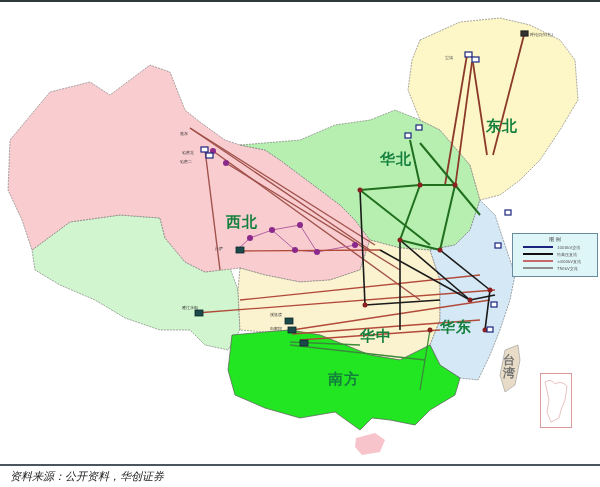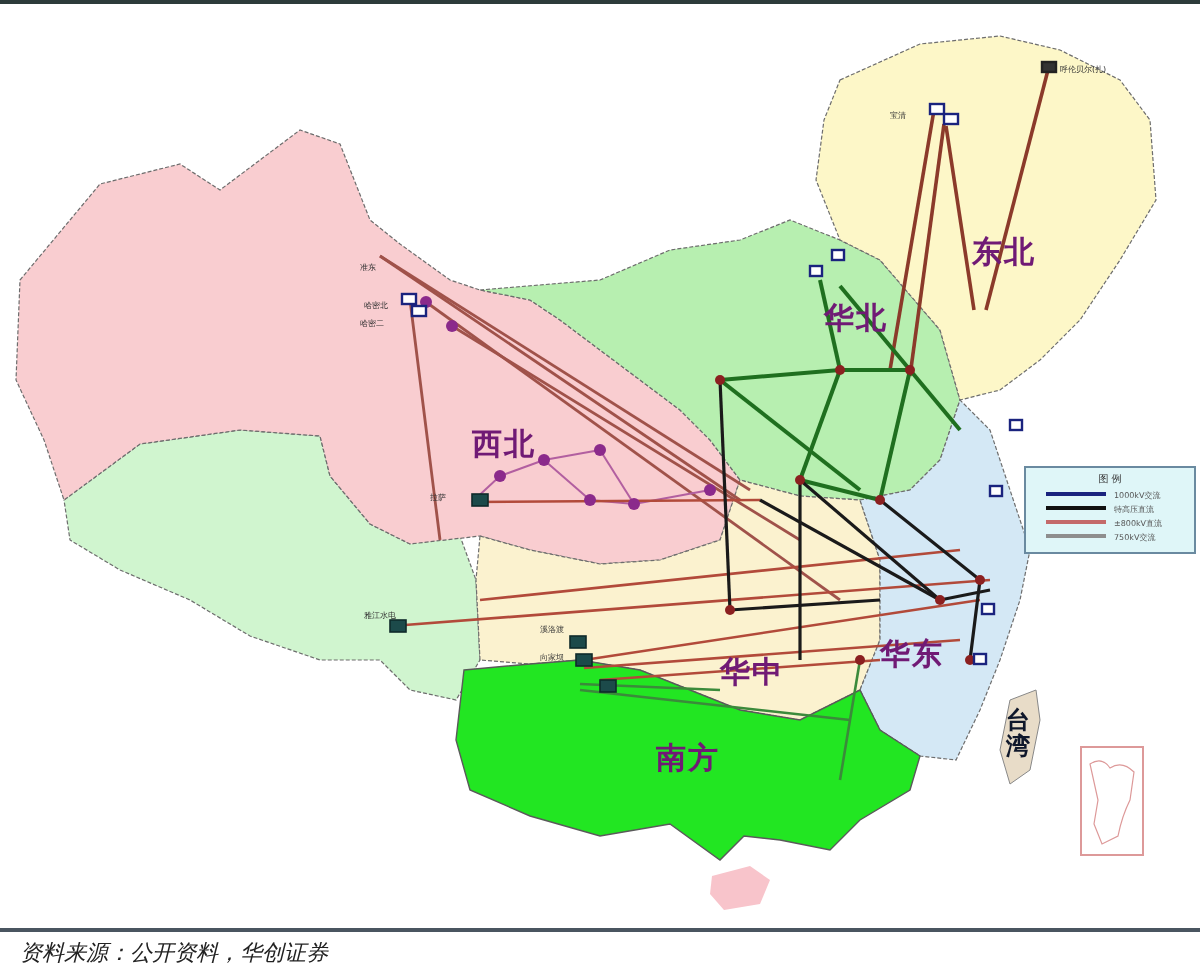--- a/index.html
+++ b/index.html
@@ -1,27 +1,27 @@
 <!DOCTYPE html>
 <html><head>
   <meta charset="utf-8">
   <style>
     html, body { margin:0; padding:0; background:#ffffff; }
     body { width:600px; height:487px; position:relative; overflow:hidden; font-family:"DejaVu Sans", sans-serif; }
     .topbar { position:absolute; left:0; top:0; width:600px; height:2px; background:#2d3b3a; }
     svg.map { position:absolute; left:0; top:0; }
-    .region-label { position:absolute; font-family:Liberation Mono, monospace; font-weight:bold; color:#701a75; font-size:15px; letter-spacing:1px;text-align:right; }
+    .region-label { position:absolute; font-family:Liberation Mono, monospace; font-weight:bold; color:#15803d; font-size:15px; letter-spacing:1px;text-align:right; }
     .legend { position:absolute; left:512px; top:233px; width:86px; height:44px; background:#dff6f8; border:1px solid #6a8aa0; box-sizing:border-box; }
     .legend-title { position:absolute; left:0; top:2px; width:100%; text-align:center; font-size:5px; color:#333; }
     .legend-row { position:absolute; left:10px; height:6px; display:flex; align-items:center; }
     .legend-swatch { width:30px; height:2px; margin-right:4px; }
     .legend-text { font-size:4px; color:#555; white-space:nowrap; }
     .source-line { position:absolute; left:0; top:464px; width:600px; height:2px; background:#4a5560; }
     .source { position:absolute; left:10px; top:469px; font-size:11px; font-style:italic; color:#222; font-family:Liberation Sans, sans-serif; }
-    .taiwan-label { position:absolute; left:503px; top:354px; width:14px; font-size:12px; color:#0f172a; line-height:13px; font-family:"DejaVu Serif", serif; font-weight:bold; }
+    .taiwan-label { position:absolute; left:503px; top:354px; width:14px; font-size:12px; color:#737373; line-height:13px; font-family:"DejaVu Serif", serif; font-weight:bold; }
     .inset { position:absolute; left:540px; top:373px; width:32px; height:55px; border:1px solid #d99; box-sizing:border-box; }
   </style>
 </head>
 <body>
 
 <div class="topbar"></div>
 
 <svg class="map" width="600" height="462" viewBox="0 0 600 462">
 
   <path d="M32,250 L70,222 L120,215 L160,218 L165,238 L185,262 L205,272 L230,268 L238,290 L240,330 L228,350 L205,345 L190,330 L160,330 L125,318 L95,300 L60,285 L35,270 Z" fill="#d0f5cf" stroke="#6d6d6d" stroke-width="0.6" stroke-dasharray="2,1"></path>
@@ -154,22 +154,22 @@
     <text x="180" y="163">哈密二</text>
     <text x="215" y="250">拉萨</text>
     <text x="182" y="309">雅江水电</text>
     <text x="270" y="316">溪洛渡</text>
     <text x="270" y="330">向家坝</text>
     <text x="180" y="135">准东</text>
   </g>
 </svg>
 
 <div class="region-label" style="left:486px; top:117px;">东北</div>
-<div class="region-label" style="left:380px; top:150px;margin-left:32px;">华北</div>
-<div class="region-label" style="left:236px; top:213px;">西北</div>
+<div class="region-label" style="left:380px; top:150px;">华北</div>
+<div class="region-label" style="left:226px; top:213px;">西北</div>
 <div class="region-label" style="left:360px; top:327px;">华中</div>
 <div class="region-label" style="left:440px; top:318px;">华东</div>
 <div class="region-label" style="left:328px; top:370px;">南方</div>
 <div class="taiwan-label">台湾</div>
 
 <div class="legend">
   <div class="legend-title">图 例</div>
   <div class="legend-row" style="top:10px;">
     <div class="legend-swatch" style="background:#1a237e;"></div>
     <span class="legend-text">1000kV交流</span>

